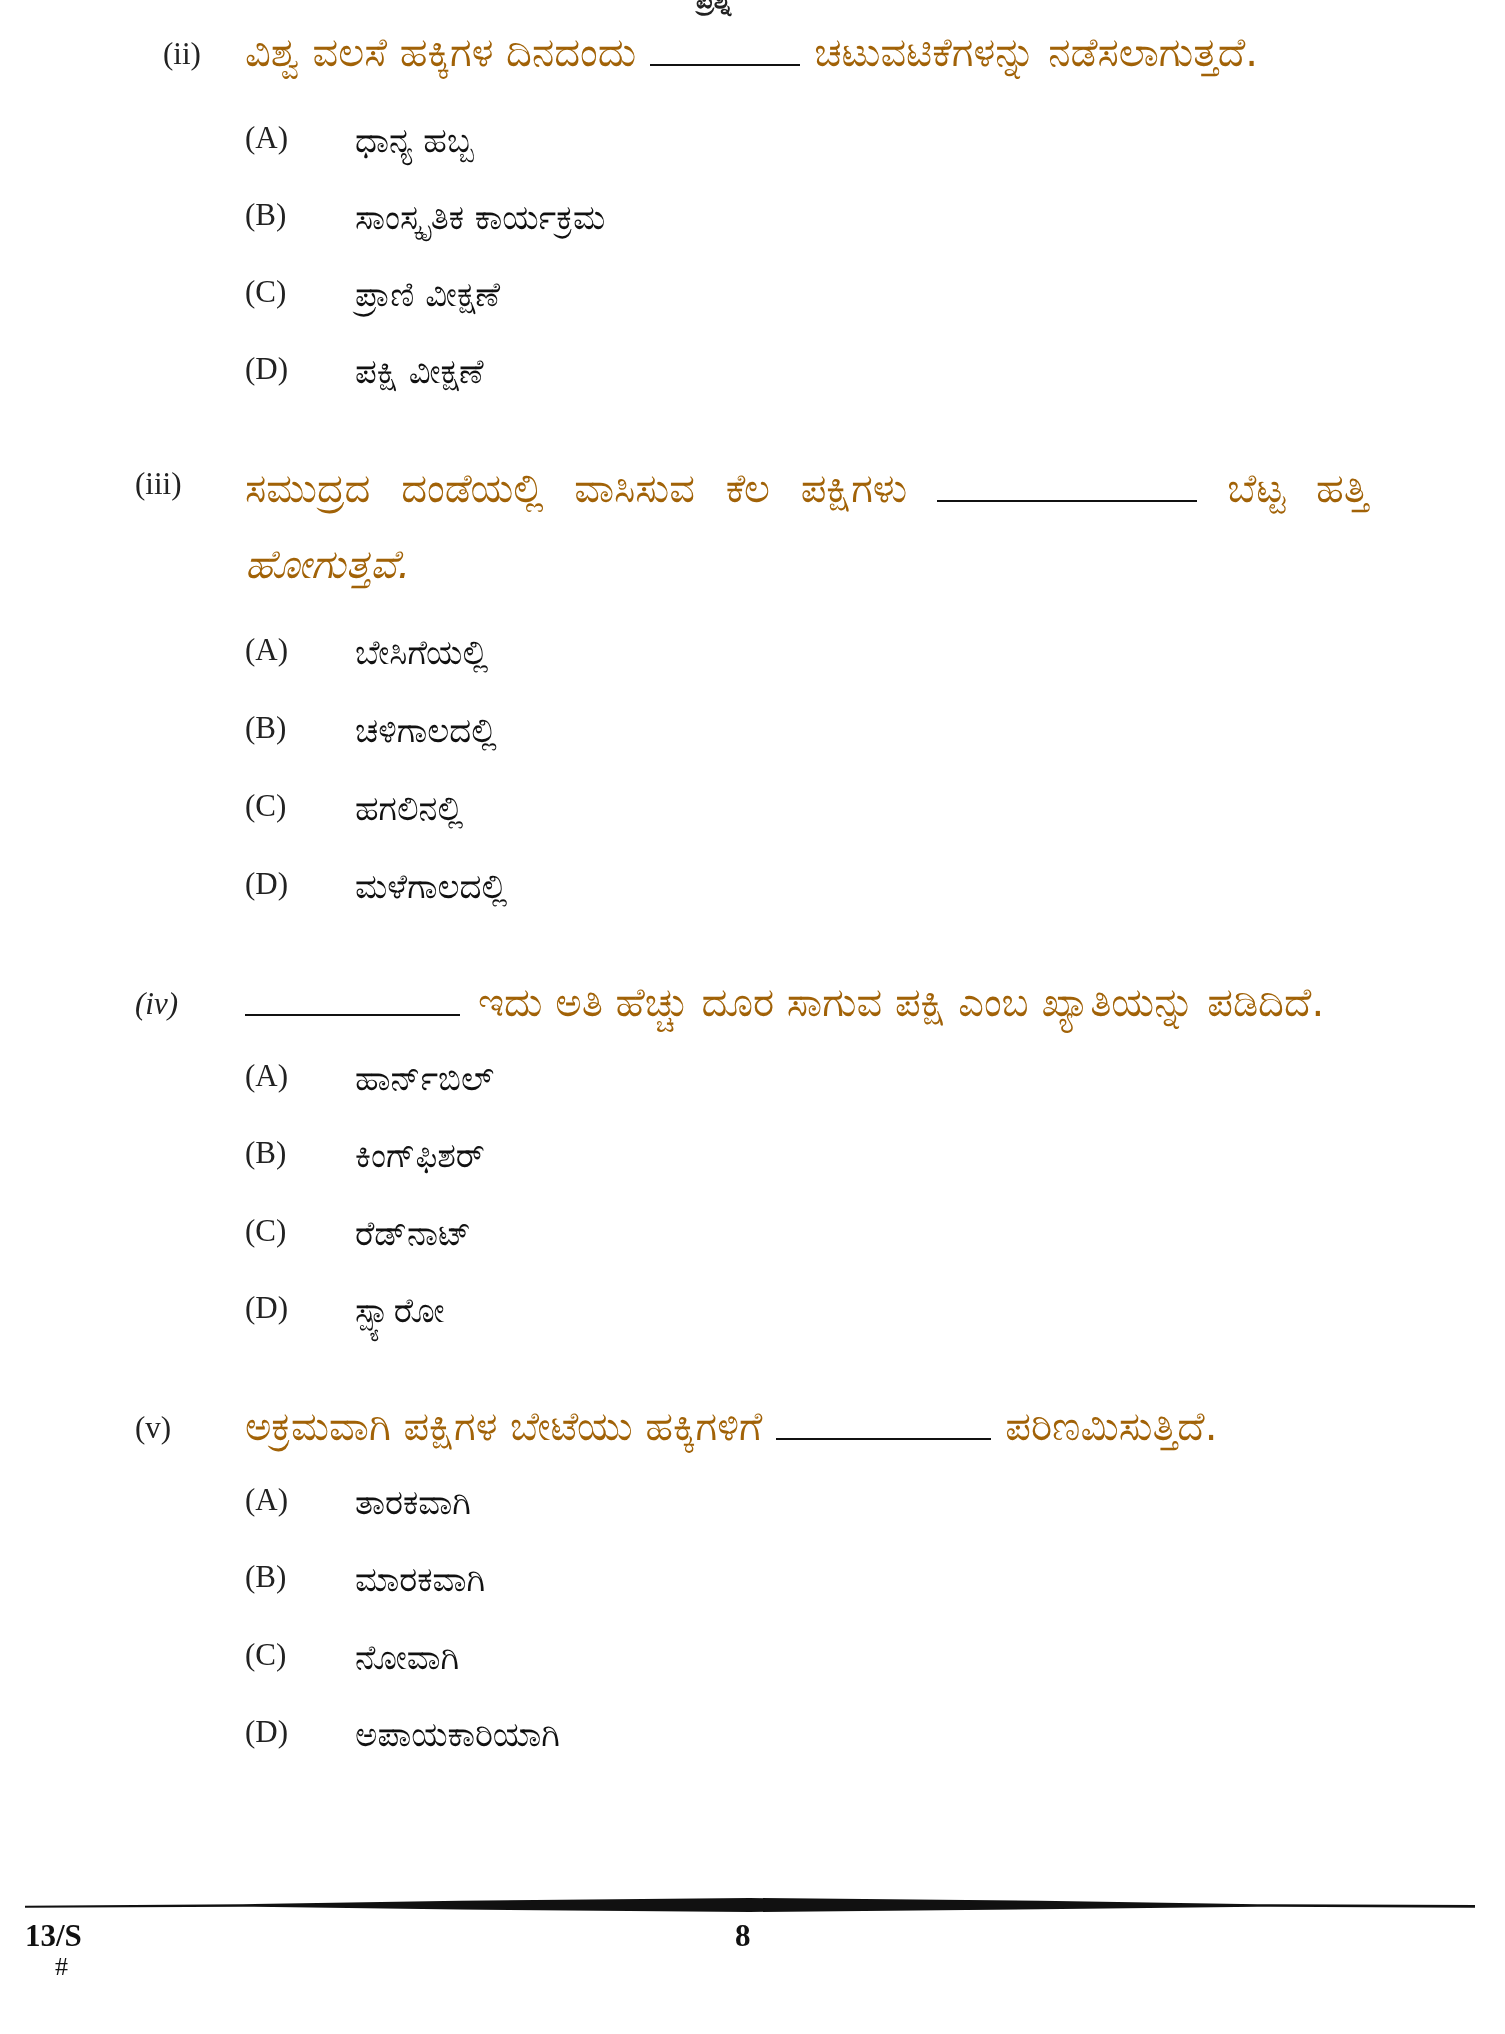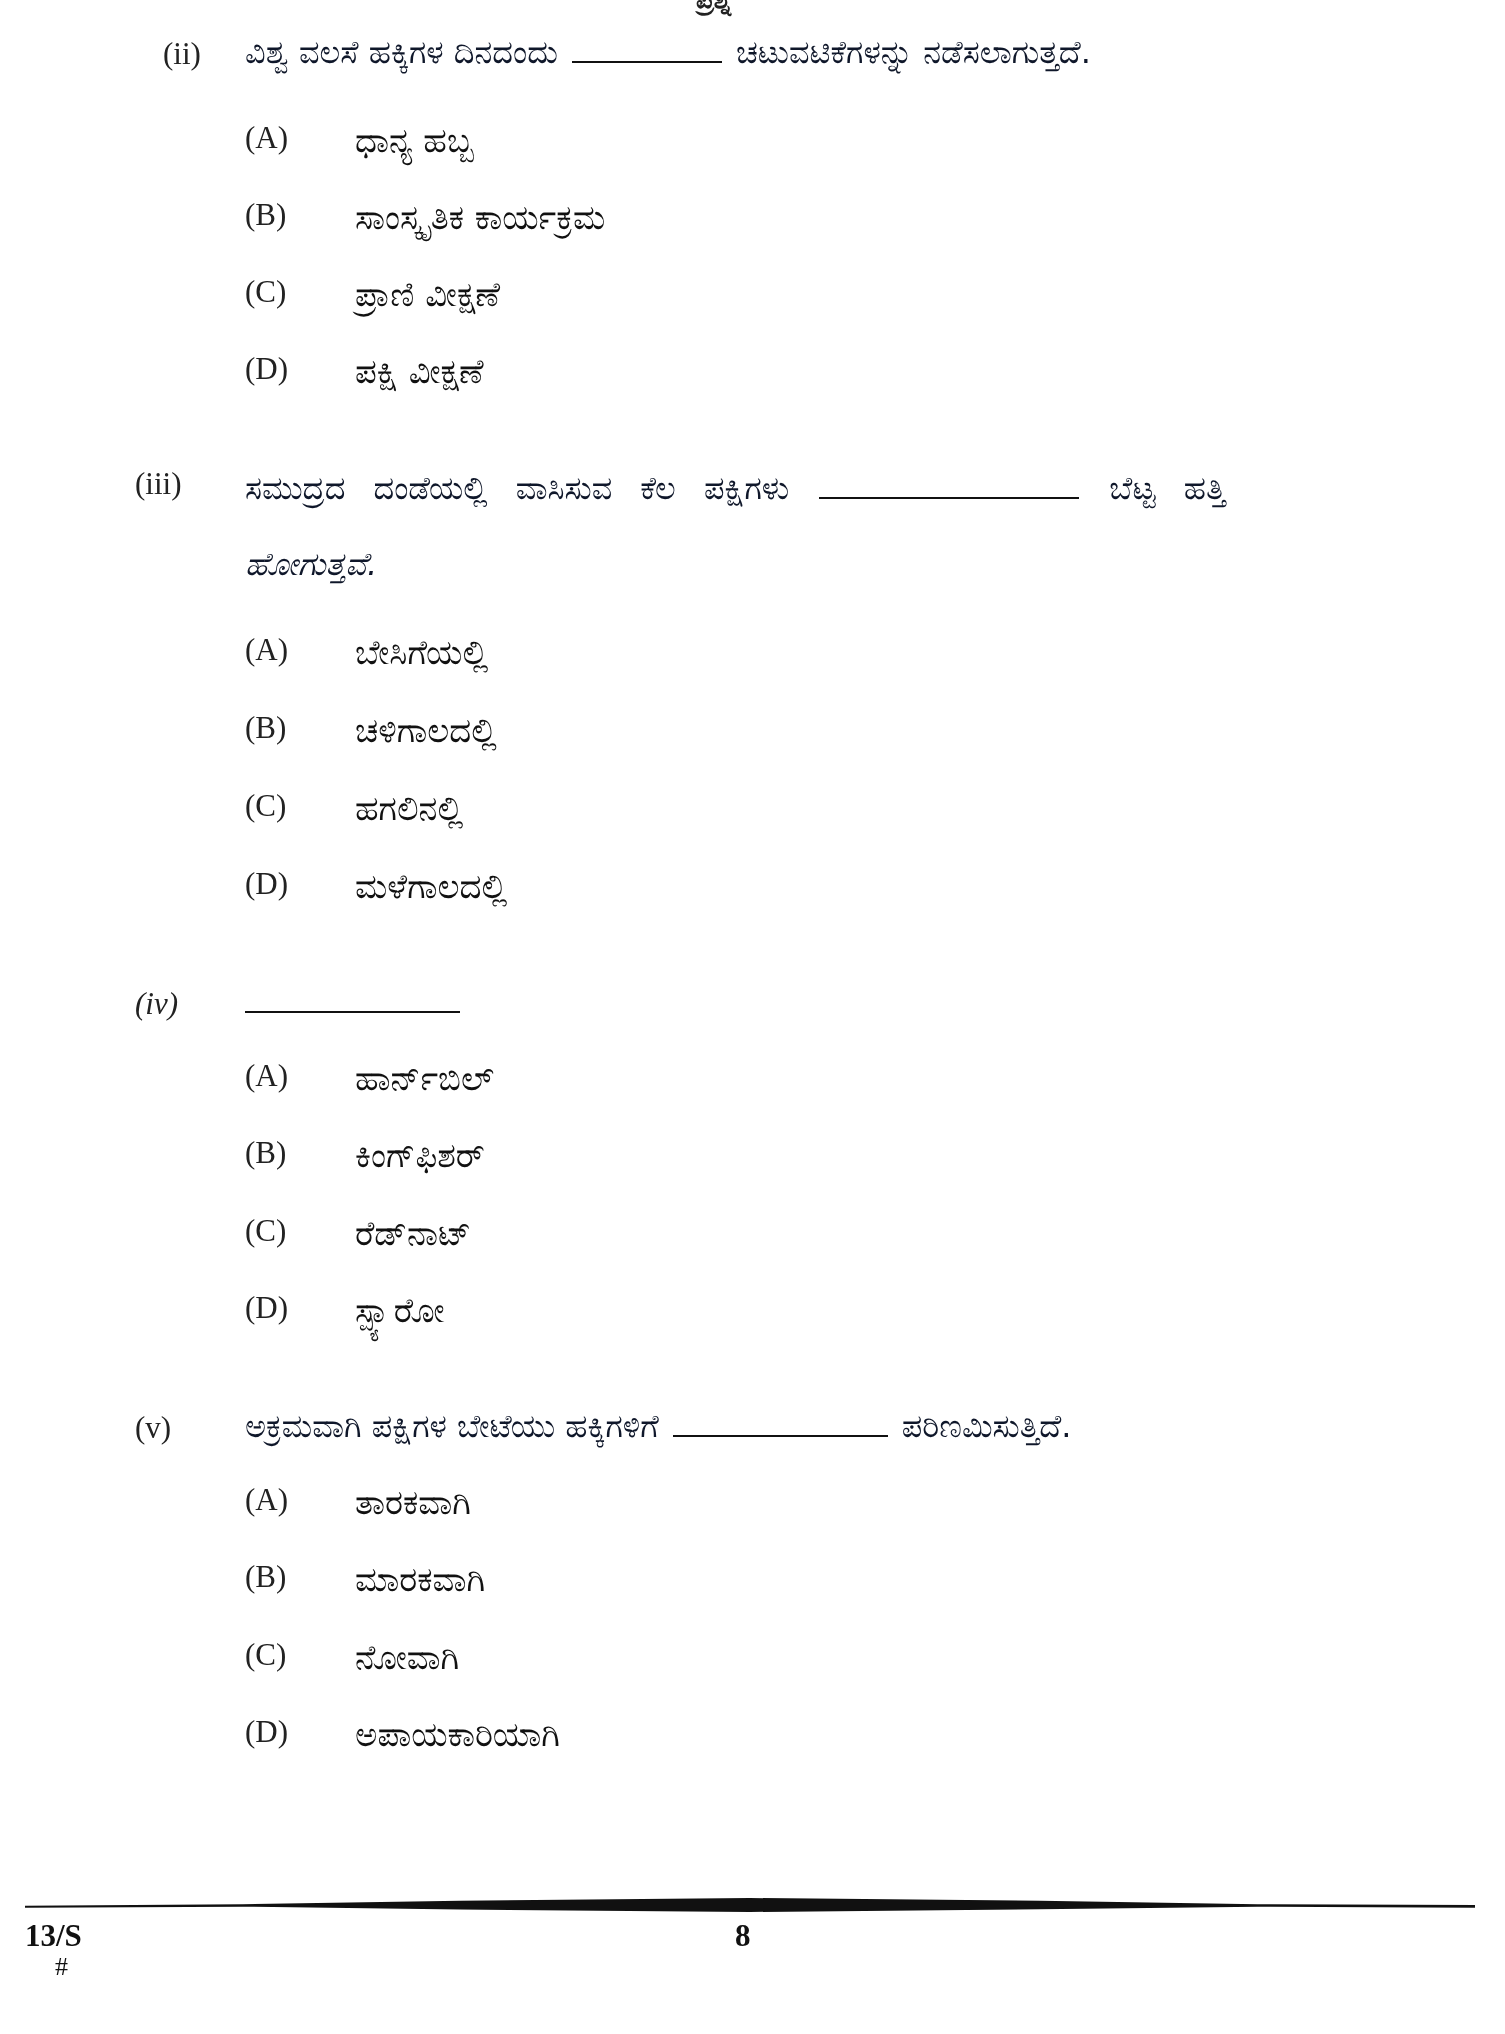--- a/index.html
+++ b/index.html
@@ -35,23 +35,23 @@
       left: 135px;
       font-family: "Liberation Serif", serif;
       font-size: 31px;
       color: #222;
     }
     .q-text {
       position: absolute;
       left: 245px;
       right: 13px;
       font-family: "DejaVu Sans", sans-serif;
-      font-size: 32px;
+      font-size: 40px;
       line-height: 88px;
-      color: #0f172a;
+      color: #a16207;
       white-space: nowrap;
     }
     .blank {
       display: inline-block;
       border-bottom: 2px solid #111;
       height: 26px;
       vertical-align: baseline;
       margin: 0 14px;
     }
     .option {
@@ -162,21 +162,21 @@
   <span class="opt-text">ಹಗಲಿನಲ್ಲಿ</span>
 </div>
 <div class="option" style="top:866px;">
   <span class="opt-label">(D)</span>
   <span class="opt-text">ಮಳೆಗಾಲದಲ್ಲಿ</span>
 </div>
 
 <div class="question" style="top:980px;">
   <span class="q-num" style="top:6px;font-style:italic;">(iv)</span>
   <div class="q-text" style="top:-22px;">
-    <span class="blank" style="width:215px; margin:0 18px 0 0;"></span>
+    <span class="blank" style="width:215px; margin:0 18px 0 0;"></span><span>ಇದು ಅತಿ ಹೆಚ್ಚು ದೂರ ಸಾಗುವ ಪಕ್ಷಿ ಎಂಬ ಖ್ಯಾತಿಯನ್ನು ಪಡಿದಿದೆ.</span>
   </div>
 </div>
 <div class="option" style="top:1058px;">
   <span class="opt-label">(A)</span>
   <span class="opt-text">ಹಾರ್ನ್‌ಬಿಲ್</span>
 </div>
 <div class="option" style="top:1135px;">
   <span class="opt-label">(B)</span>
   <span class="opt-text">ಕಿಂಗ್‌ಫಿಶರ್</span>
 </div>

